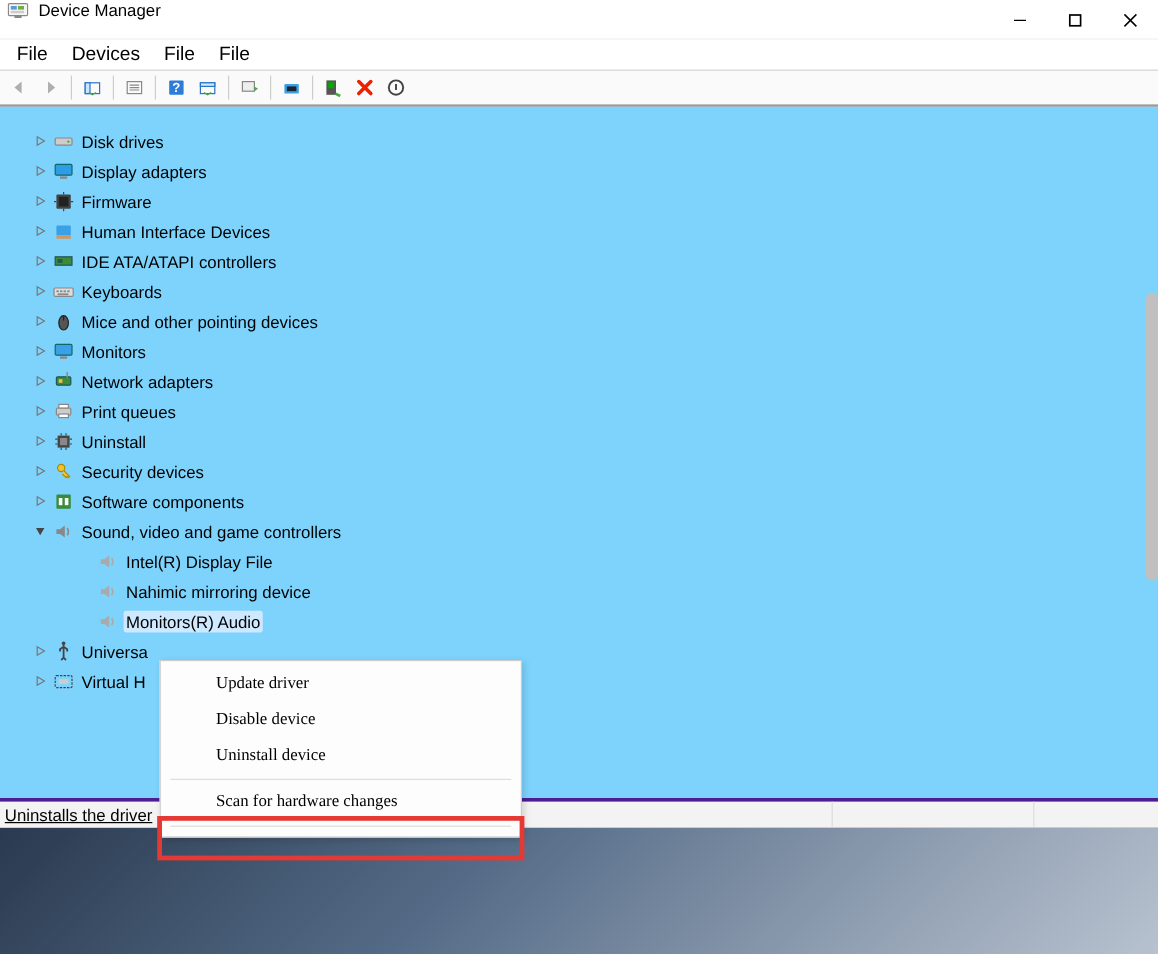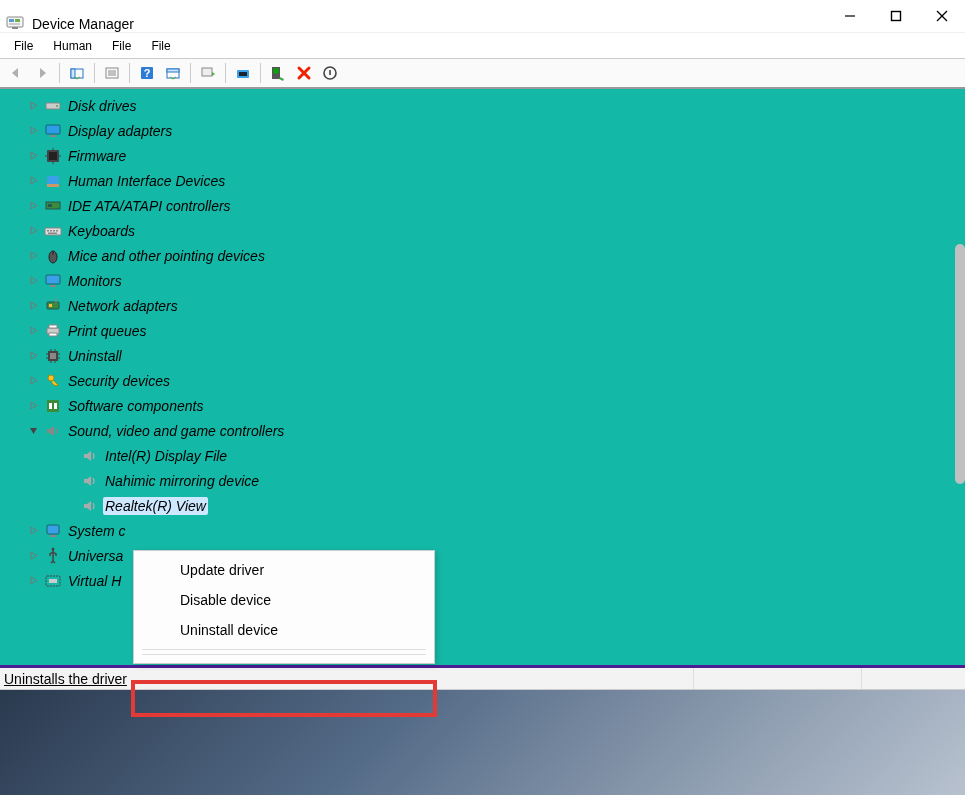--- a/index.html
+++ b/index.html
@@ -15,21 +15,21 @@
     position: relative;
   }
   .win {
     background: #fff;
     width: 965px;
     border-bottom: 1px solid #ccc;
   }
   
   .titlebar {
     display: flex;
-    align-items: flex-end;
+    align-items: flex-start;
     height: 33px;
     padding-left: 6px;
     border-bottom: 1px solid #f0f0f0;
   }
   .titlebar .app-icon {
     width: 18px; height: 18px;
     margin-right: 8px;
     display: inline-flex;
   }
   .titlebar .title {
@@ -43,21 +43,21 @@
     font-size: 15px;
     font-family: "Segoe UI Symbol", sans-serif;
   }
 
   
   .menubar {
     display: flex;
     height: 26px;
     align-items: center;
     padding-left: 4px;
-    font-size: 12px;
+    font-size: 16px;
     border-bottom: 1px solid #ccc;
   }
   .menu-item { padding: 3px 10px; }
 
   
   .toolbar {
     display: flex;
     align-items: center;
     height: 30px;
     padding: 2px 4px;
@@ -69,25 +69,24 @@
     width: 24px; height: 24px;
     display: flex; align-items: center; justify-content: center;
     border: 1px solid transparent;
     border-radius: 2px;
   }
   .tbtn.disabled { opacity: 0.45; }
   .tsep { width: 1px; height: 20px; background: #ccc; margin: 0 3px; }
 
   
   .tree-pane {
-    background: #14b8a6;
-    padding: 4px 0 6px 0;
+    background: #7dd3fc;
+    padding: 16px 0 6px 0;
     position: relative;
     height: 576px;
-    font-style: italic;
   }
   .tree-row {
     display: flex;
     align-items: center;
     height: 25px;
     padding-left: 28px;
     font-size: 14px;
     gap: 4px;
   }
   .tree-row.child { padding-left: 65px; }
@@ -132,21 +131,21 @@
   
   .ctx {
     position: absolute;
     background: #fdfdfd;
     border: 1px solid #ccc;
     box-shadow: 2px 2px 6px rgba(0,0,0,.15);
     font-size: 14px;
     padding: 4px 0;
     width: 302px;
   }
-  .ctx-item { padding: 7px 31px 7px 46px; }
+  .ctx-item { padding: 7px 31px 7px 46px; font-family: Liberation Serif, serif; }
   .ctx-item.bold { font-weight: 700; }
   .ctx-sep { height:1px; background:#ddd; margin:4px 8px; }
 
   .highlight-box {
     position:absolute;
     border: 4px solid #e53935;
     pointer-events:none;
   }
 
   .desktop-bg {
@@ -191,21 +190,21 @@
           <svg width="12" height="12">
             <line x1="1" y1="1" x2="11" y2="11" stroke="#000" stroke-width="1.3"></line>
             <line x1="11" y1="1" x2="1" y2="11" stroke="#000" stroke-width="1.3"></line>
           </svg>
         </div>
     </div>
   </div>
 
   <div class="menubar">
     <div class="menu-item">File</div>
-    <div class="menu-item">Human</div>
+    <div class="menu-item">Devices</div>
     <div class="menu-item">File</div>
     <div class="menu-item">File</div>
   </div>
 
   <div class="toolbar">
     <div class="tbtn disabled">
         <svg width="16" height="16">
           <path d="M10 3 L4 8 L10 13 Z" fill="#555"></path>
         </svg>
       </div>
@@ -517,35 +516,21 @@
         <span class="label-span">Nahimic mirroring device</span>
       </div>
       <div class="tree-row child selected">
         <span class="chev spacer"></span>
         <span class="node-icon">
           <svg width="18" height="18" viewBox="0 0 18 18">
             <path d="M3 7 h3 l4-3 v10 l-4-3 h-3 z" fill="#aaa"></path>
             <path d="M12 6 q2 3 0 6" fill="none" stroke="#aaa" stroke-width="1.3"></path>
           </svg>
         </span>
-        <span class="label-span">Realtek(R) View</span>
-      </div>
-      <div class="tree-row">
-        <span class="chev">
-          <svg width="9" height="9">
-            <path d="M2 1 L8 4.5 L2 8 Z" fill="none" stroke="#777"></path>
-          </svg>
-        </span>
-        <span class="node-icon">
-          <svg width="18" height="18" viewBox="0 0 18 18">
-            <rect x="3" y="3" width="12" height="9" rx="1" fill="#3aa0e8" stroke="#166"></rect>
-            <rect x="6" y="13" width="6" height="2" fill="#888"></rect>
-          </svg>
-        </span>
-        <span class="label-span">System c</span>
+        <span class="label-span">Monitors(R) Audio</span>
       </div>
       <div class="tree-row">
         <span class="chev">
           <svg width="9" height="9">
             <path d="M2 1 L8 4.5 L2 8 Z" fill="none" stroke="#777"></path>
           </svg>
         </span>
         <span class="node-icon">
           <svg width="18" height="18" viewBox="0 0 18 18">
             <path d="M9 2 v12 M9 14 l-2 2 M9 14 l2 2 M9 5 l-3 2 v2 M9 5 l3 2 v2" fill="none" stroke="#444" stroke-width="1.5"></path>
@@ -578,16 +563,17 @@
     <div class="status-cell" style="width:168px;"></div>
     <div class="status-cell" style="flex:1;border-right:none;"></div>
   </div>
 </div>
 
 <div class="ctx" id="ctx" style="left:133px; top:550px;">
 <div class="ctx-item">Update driver</div>
     <div class="ctx-item">Disable device</div>
     <div class="ctx-item">Uninstall device</div>
     <div class="ctx-sep"></div>
+    <div class="ctx-item">Scan for hardware changes</div>
     <div class="ctx-sep"></div>
   </div>
 
 <div class="highlight-box" style="left:131px; top:680px; width:306px; height:37px;"></div>
 
 </body></html>

